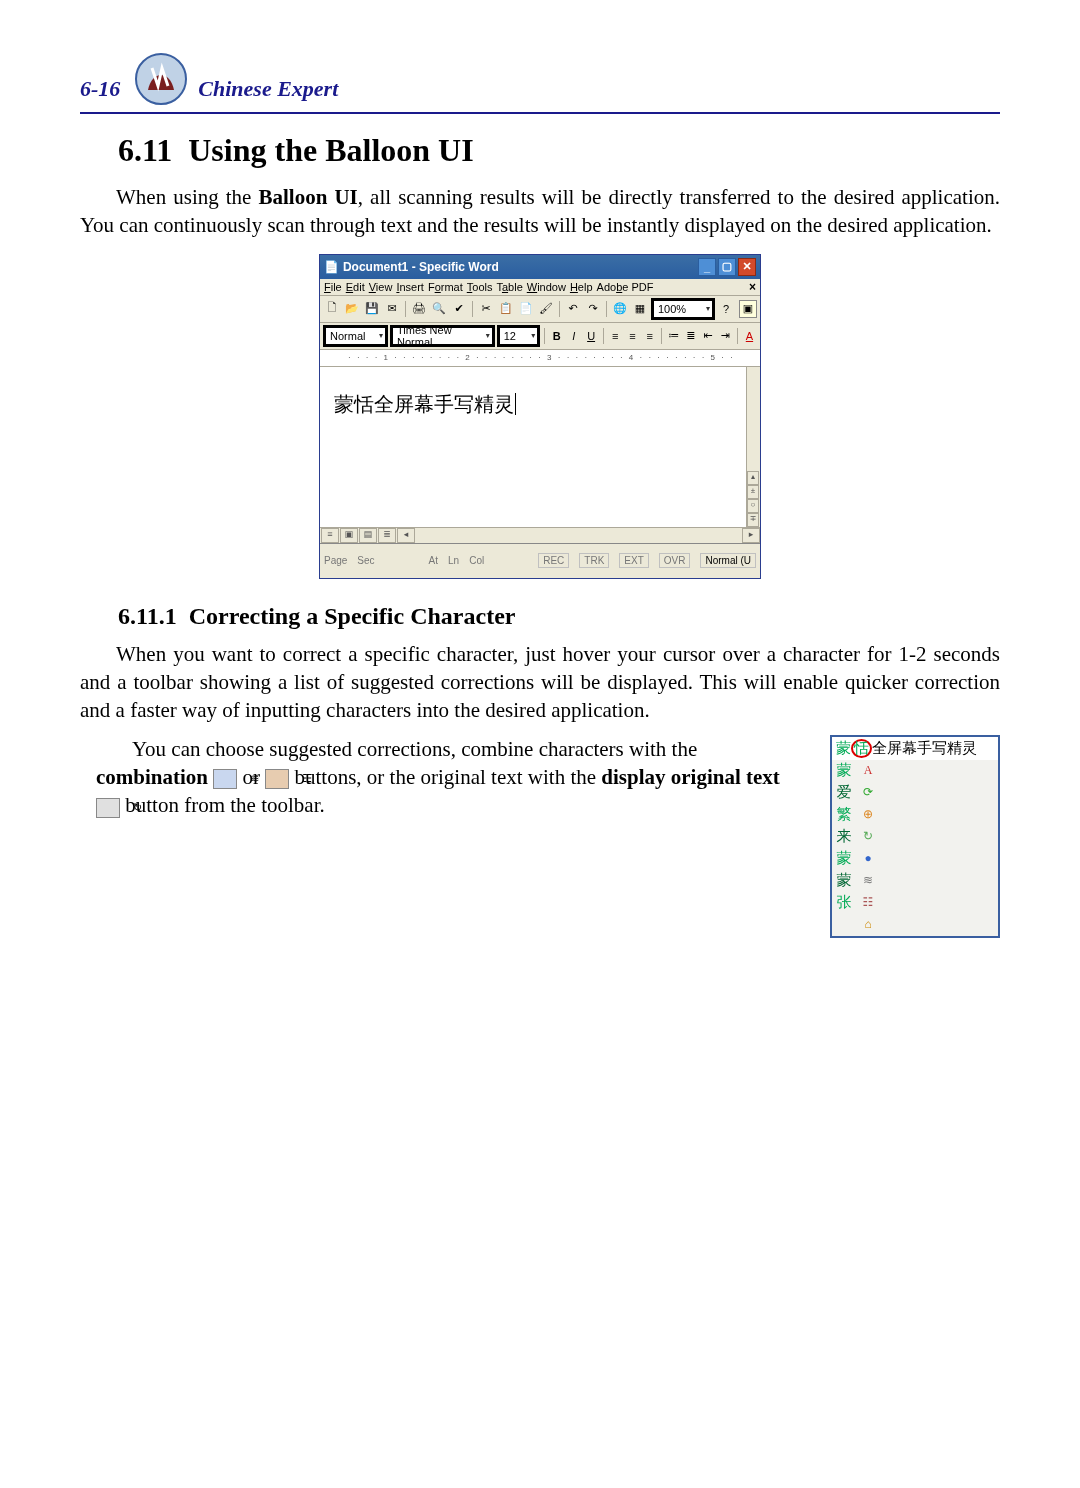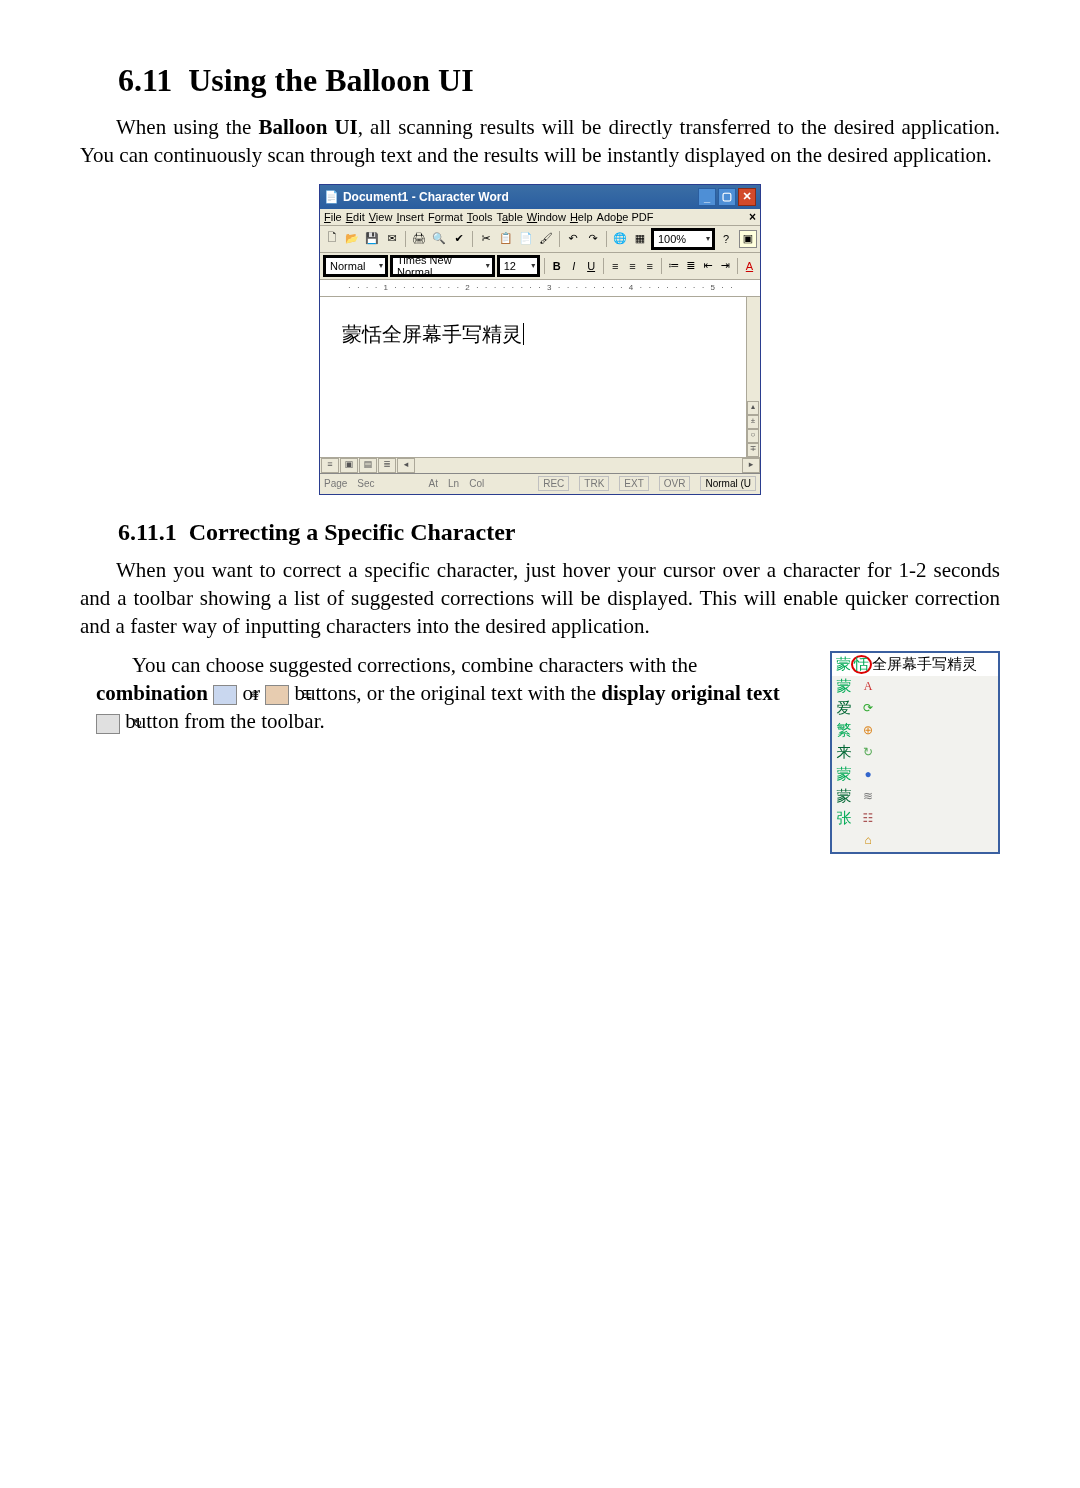--- a/index.html
+++ b/index.html
@@ -125,39 +125,39 @@
     height:16px;font:8px Tahoma,sans-serif;color:#555;
     padding-left:28px;letter-spacing:2px;
     display:flex;align-items:center;gap:1px;
     overflow:hidden;
   }
   .doc-area{
     background:#fff;height:160px;position:relative;
     border-right:14px solid #ece9d8;
   }
   .doc-text{
-    position:absolute;left:22px;top:24px;
+    position:absolute;left:14px;top:24px;
     font:20px "SimSun","Songti SC",serif;color:#000;
   }
   .doc-cursor{border-right:1px solid #000;padding-right:1px;}
   .vscroll{
     position:absolute;right:-13px;top:0;bottom:0;width:12px;
     background:#ece9d8;border-left:1px solid #aca899;
     display:flex;flex-direction:column;justify-content:flex-end;font:8px sans-serif;color:#555;
   }
   .vscroll .b{height:12px;border:1px solid #aca899;background:#ece9d8;text-align:center;}
   .viewbar{
     background:#ece9d8;border-top:1px solid #aca899;height:15px;
     display:flex;align-items:center;font:9px Tahoma,sans-serif;color:#555;
   }
   .viewbar .vb{width:16px;height:13px;border:1px solid #aca899;margin-left:1px;text-align:center;}
   .statusbar{
     background:#ece9d8;border-top:1px solid #888;height:18px;
     display:flex;align-items:center;font:10px Tahoma,sans-serif;color:#777;
-    padding:1px 4px;gap:10px;text-align:right;
+    padding:8px 4px;gap:10px;text-align:right;
   }
   .statusbar .cell{border:1px solid #c0c0c0;padding:0 4px;height:13px;display:inline-flex;align-items:center;}
   .statusbar .flex{flex:1;}
   .statusbar .end{color:#000;}
 
   .two-col {
     display:flex; gap:28px; align-items:flex-start;
   }
   .two-col .left { flex:1; }
   .two-col .right { width: 170px; border-radius: 23px; }
@@ -195,34 +195,45 @@
     height:22px;display:flex;align-items:center;justify-content:center;
   }
   .balloon-popup .ch{color:#0a5;}
   .balloon-popup .ch.dark{color:#063;}
   .balloon-popup .ico{font-size:12px;}
 </style>
 </head>
 <body>
 
 <div class="page">
+  <div class="header">
+    <div class="page-num">6-16</div>
+    <div class="logo">
+      <svg viewBox="0 0 58 58" width="58" height="58">
+        <circle cx="29" cy="29" r="25" fill="#c0d2e6" stroke="#3a5fa0" stroke-width="2"></circle>
+        <path d="M16 40 C 20 20, 38 20, 42 40" fill="#7a1f1f"></path>
+        <path d="M20 18 L26 36 L30 18 L36 36" stroke="#fff" stroke-width="3" fill="none"></path>
+      </svg>
+    </div>
+    <div class="header-title">Chinese Expert</div>
+  </div>
 
   <h2 class="section">
     <span>6.11</span>&nbsp;&nbsp;<span>Using the Balloon UI</span>
   </h2>
 
   <p class="body">
     <span>When using the </span><span class="bold">Balloon UI</span><span>, all scanning results will be directly transferred to the desired application. You can continuously scan through text and the results will be instantly displayed on the desired application.</span>
   </p>
 
 
   <div class="word-shot">
     <div class="titlebar">
       <span style="margin-right:4px;">📄</span>
-      <span class="t">Document1 - Character Word</span>
+      <span class="t">Document1 - Specific Word</span>
       <span class="winbtn min">_</span>
       <span class="winbtn max">▢</span>
       <span class="winbtn close">✕</span>
     </div>
     <div class="menubar">
       <span><u>F</u>ile</span>
       <span><u>E</u>dit</span>
       <span><u>V</u>iew</span>
       <span><u>I</u>nsert</span>
       <span>F<u>o</u>rmat</span>

